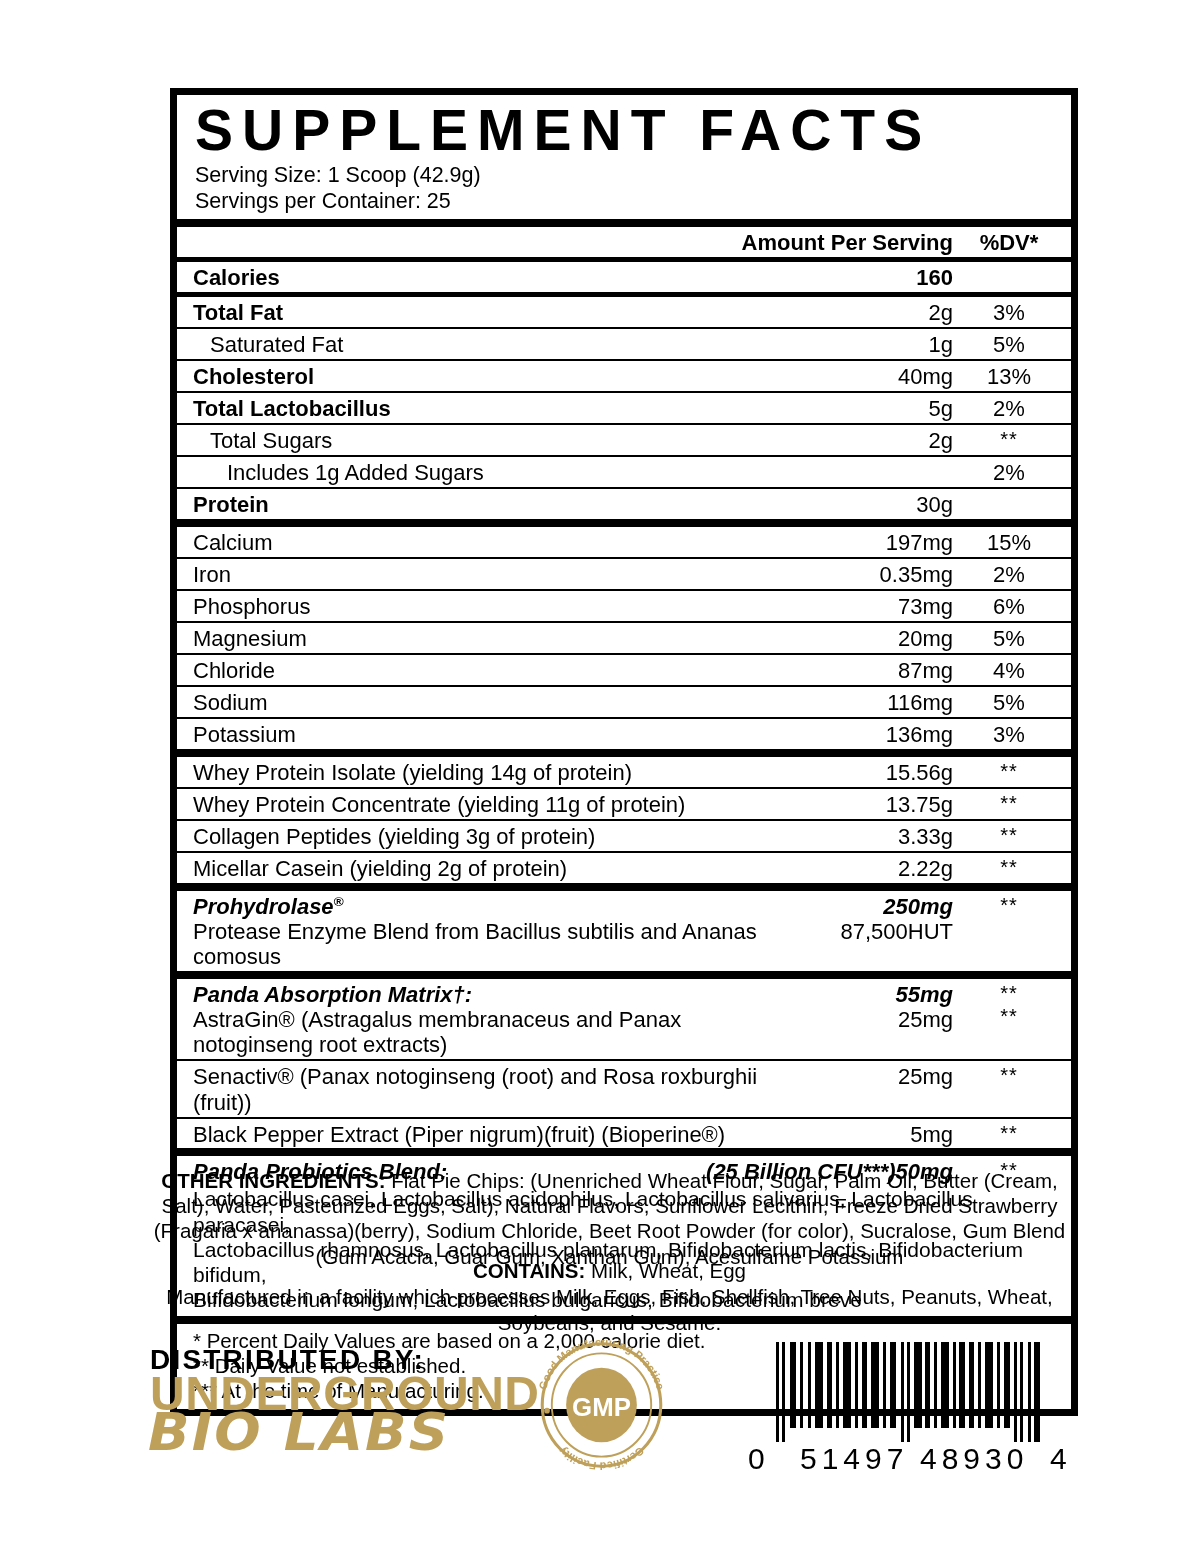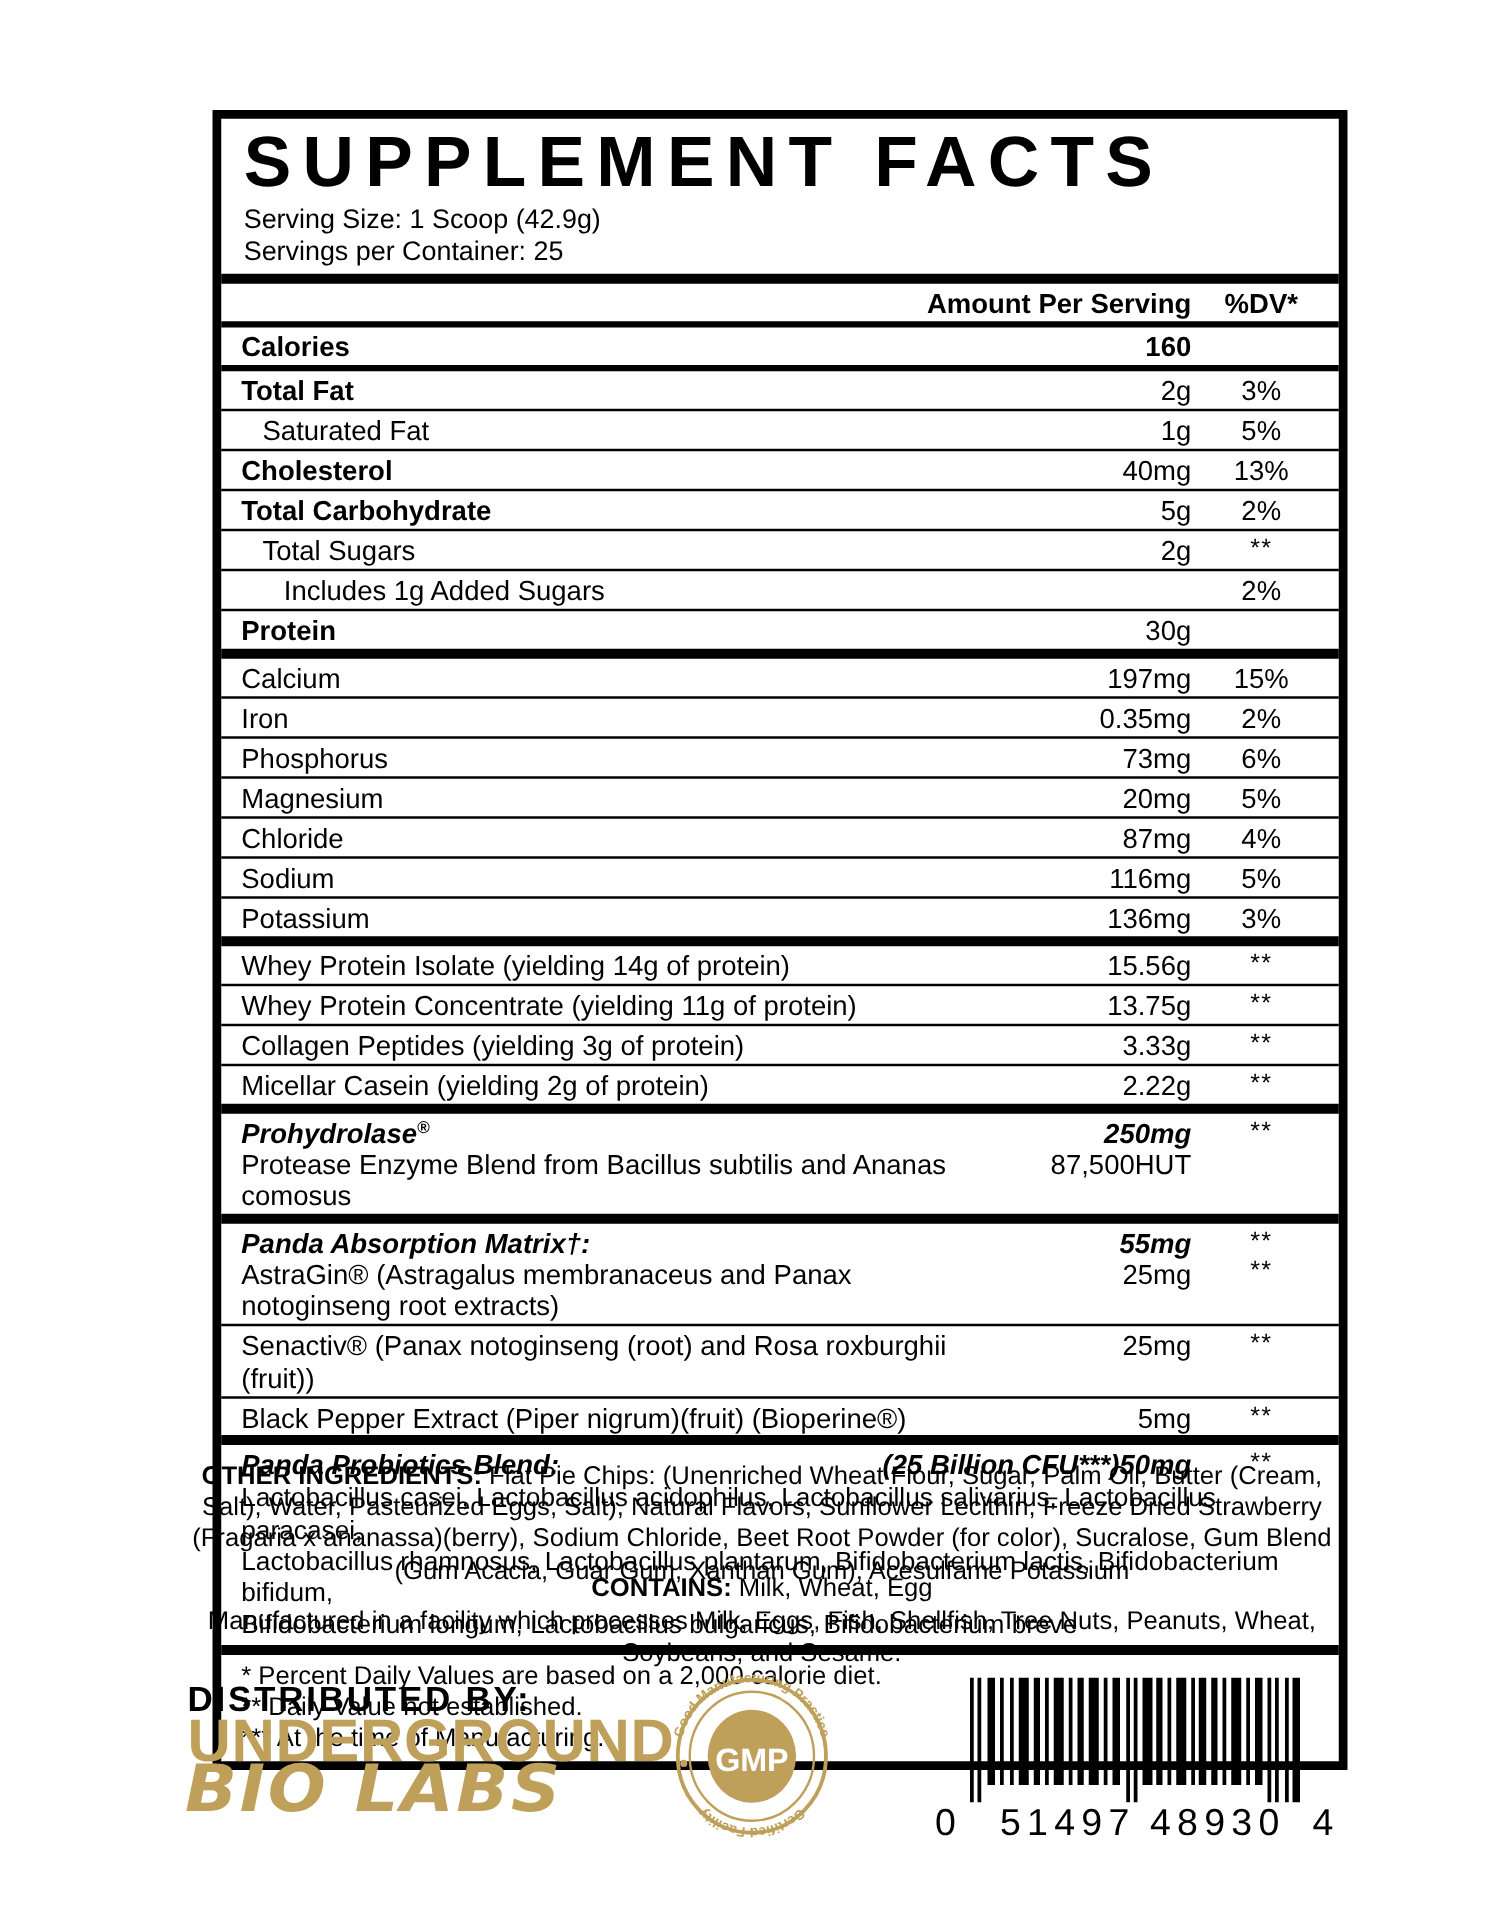--- a/index.html
+++ b/index.html
@@ -163,21 +163,21 @@
   <div class="rule-thin"></div>
 
   <div class="row">
     <span class="nm bold">Cholesterol</span>
     <span class="amt">40mg</span>
     <span class="dv">13%</span>
   </div>
   <div class="rule-thin"></div>
 
   <div class="row">
-    <span class="nm bold">Total Carbohydrate</span>
+    <span class="nm bold">Total Lactobacillus</span>
     <span class="amt">5g</span>
     <span class="dv">2%</span>
   </div>
   <div class="rule-thin"></div>
 
   <div class="row">
     <span class="nm ind1">Total Sugars</span>
     <span class="amt">2g</span>
     <span class="dv stars">**</span>
   </div>

